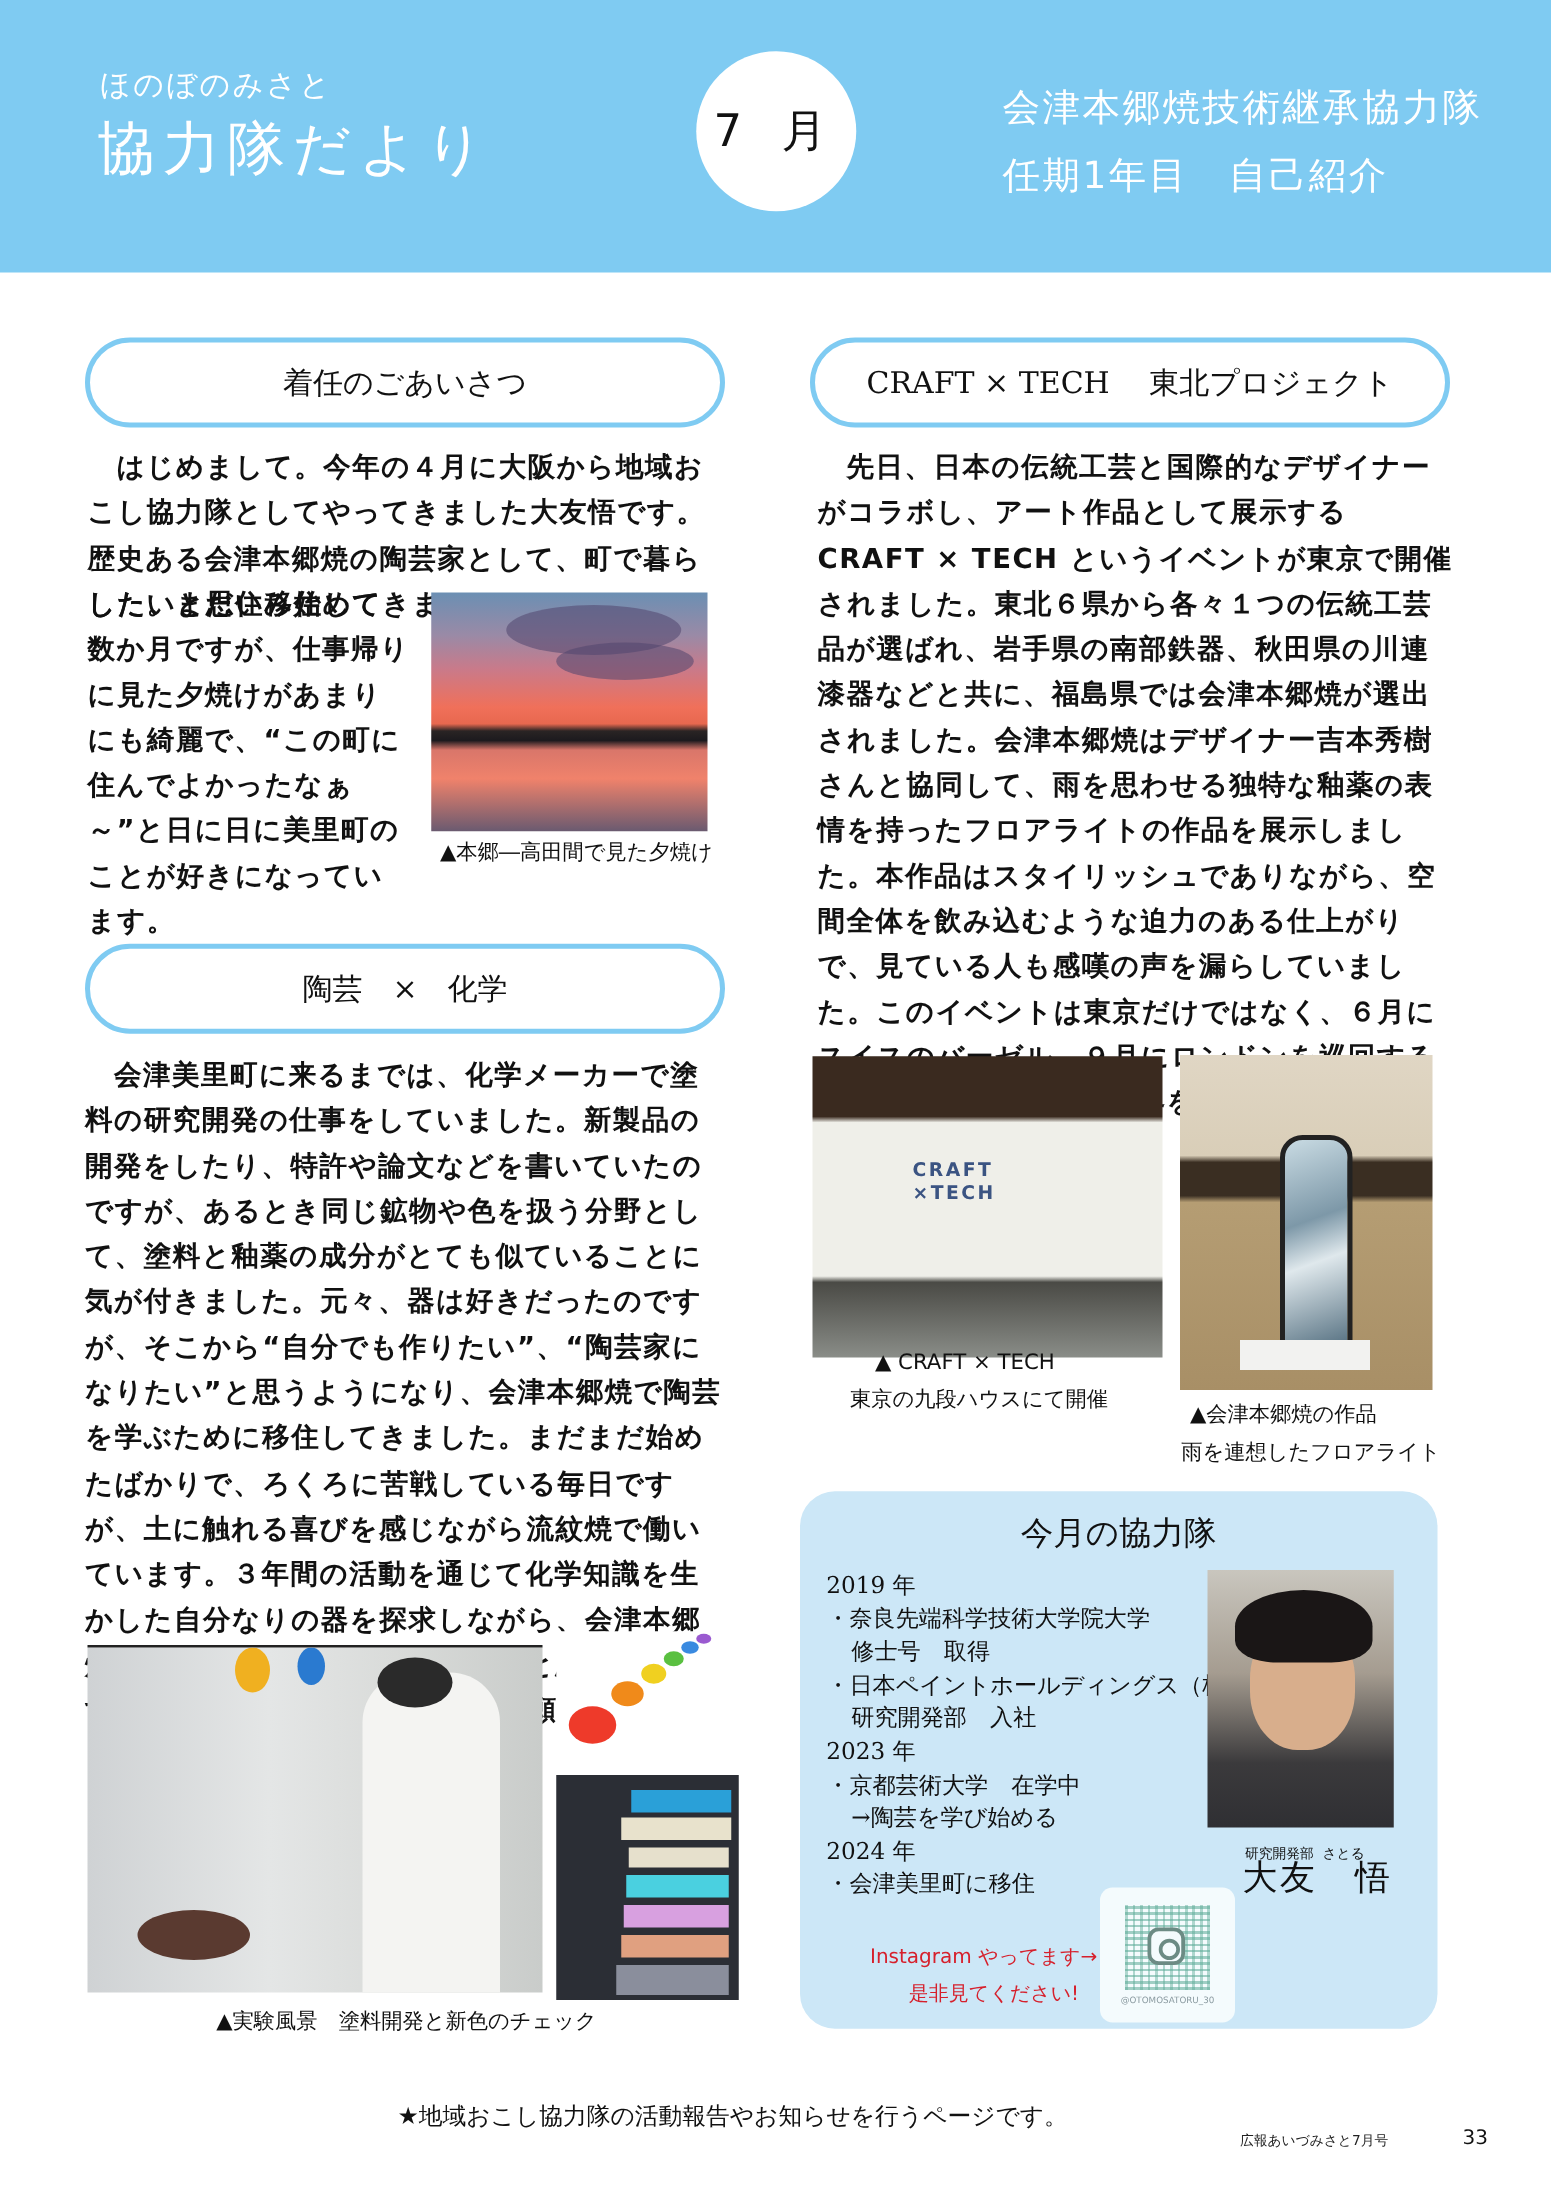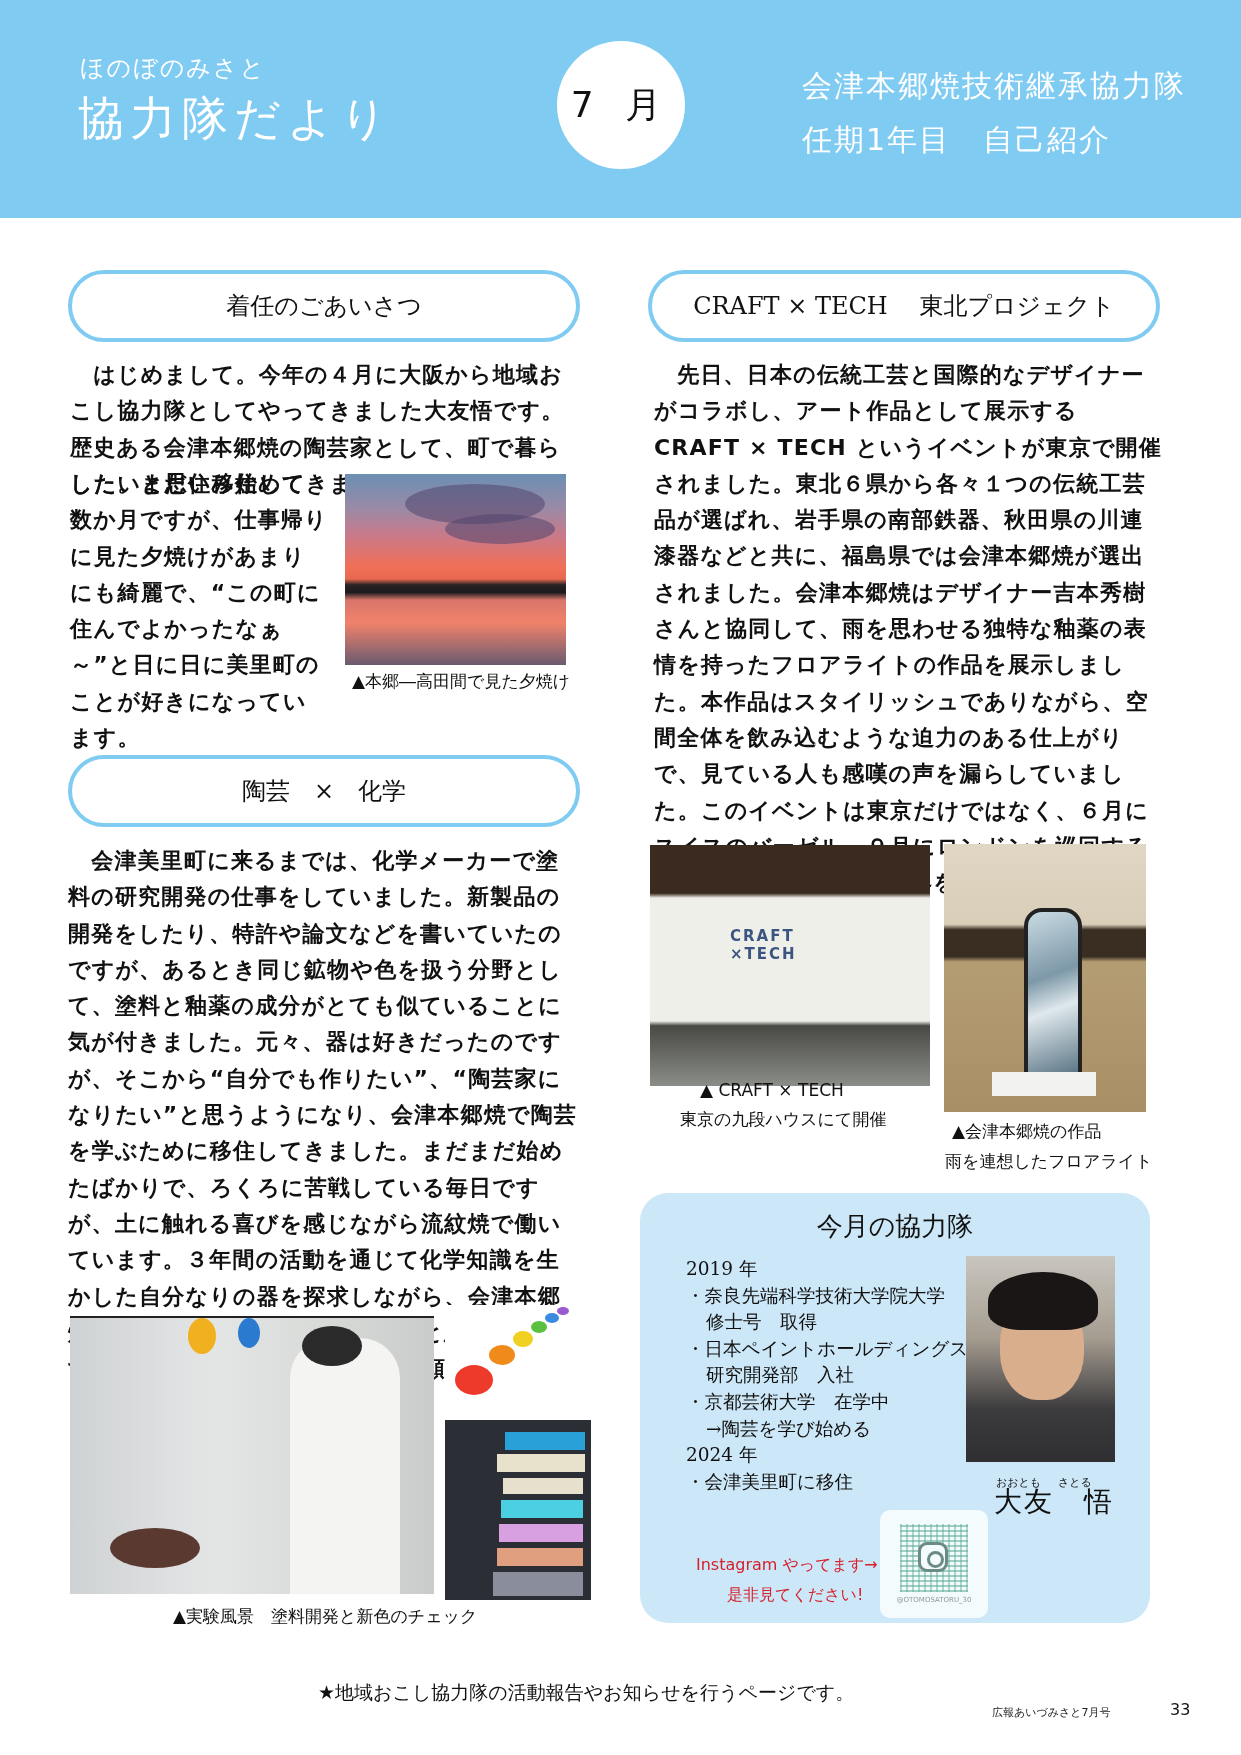--- a/index.html
+++ b/index.html
@@ -42,21 +42,21 @@
   
   .noren { left: 650px; top: 845px; width: 280px; height: 241px; background: linear-gradient(180deg, #3a2a1f 0%, #3a2a1f 20%, #efefe9 22%, #efefe9 73%, #4a4a45 75%, #8a8d88 100%); }
   .noren-text { position: absolute; left: 80px; top: 82px; font-family: "DejaVu Sans", sans-serif; font-weight: bold; font-size: 15px; line-height: 18px; color: #3b5482; letter-spacing: 2px; }
   .floorlight { left: 944px; top: 844px; width: 202px; height: 268px; background: linear-gradient(180deg, #e0d6c4 0%, #d9ceb8 30%, #3a2e22 32%, #3a2e22 42%, #b59d73 44%, #a88f66 100%); }
   .fl-panel { position: absolute; left: 80px; top: 64px; width: 58px; height: 168px; background: linear-gradient(160deg, #c9dbe3, #7d98a8 40%, #dfe8ec 60%, #5e7888); border: 4px solid #222; border-radius: 18px 18px 0 0; }
   .fl-base { position: absolute; left: 48px; top: 228px; width: 104px; height: 24px; background: #f2f2f0; }
 
   
   .profile { position: absolute; left: 640px; top: 1193px; width: 510px; height: 430px; background: #cce7f7; border-radius: 28px; }
   .profile-title { position: absolute; left: 0; width: 100%; top: 16px; text-align: center; font-size: 26px; color: #111; }
-  .career { position: absolute; left: 21px; top: 63px; font-size: 18.5px; line-height: 26.6px; color: #111; font-family: "DejaVu Serif", "Liberation Serif", serif; margin-left: 25px; }
+  .career { position: absolute; left: 21px; top: 63px; font-size: 18.5px; line-height: 26.6px; color: #111; font-family: "DejaVu Serif", "Liberation Serif", serif; }
   .career .indent { padding-left: 20px; }
   .portrait { position: absolute; left: 326px; top: 63px; width: 149px; height: 206px; background: linear-gradient(180deg, #c9c6be 0%, #a59c90 40%, #3b3a3c 75%, #2f2f33 100%); overflow: hidden; }
   .face { position: absolute; left: 34px; top: 40px; width: 84px; height: 104px; border-radius: 45%; background: #d8ae8c; }
   .hair { position: absolute; left: 22px; top: 16px; width: 110px; height: 58px; border-radius: 50% 50% 30% 30%; background: #1a1616; }
   .ruby { position: absolute; font-size: 11px; color: #111; }
   .name { position: absolute; left: 354px; top: 290px; font-size: 28px; color: #111; letter-spacing: 2px; }
   .qr { position: absolute; left: 240px; top: 317px; width: 108px; height: 108px; background: #f4fbfd; border-radius: 10px; }
   .qr-inner { position: absolute; left: 20px; top: 14px; width: 68px; height: 68px;
     background: repeating-linear-gradient(0deg, rgba(90,170,150,0.55) 0 2px, transparent 2px 5px), repeating-linear-gradient(90deg, rgba(90,170,150,0.45) 0 2px, transparent 2px 6px); }
   .qr-ig { position: absolute; left: 38px; top: 32px; width: 30px; height: 30px; border: 3px solid #6c8b84; border-radius: 9px; background: #f4fbfd; }
@@ -146,30 +146,31 @@
 <div class="caption" style="left:173px;top:1605px;text-align:center;">▲実験風景　塗料開発と新色のチェック</div>
 
 <div class="profile">
   <div class="profile-title">今月の協力隊</div>
   <div class="career">
     <div>2019 年</div>
     <div>・奈良先端科学技術大学院大学</div>
     <div class="indent">修士号　取得</div>
     <div>・日本ペイントホールディングス（株）</div>
     <div class="indent">研究開発部　入社</div>
+    <div>2023 年</div>
     <div>・京都芸術大学　在学中</div>
     <div class="indent">→陶芸を学び始める</div>
     <div>2024 年</div>
     <div>・会津美里町に移住</div>
   </div>
   <div class="portrait">
     <div class="face"></div>
     <div class="hair"></div>
   </div>
-  <div class="ruby" style="left:356px;top:282px;">おおとも</div>
+  <div class="ruby" style="left:356px;top:282px;">研究開発部</div>
   <div class="ruby" style="left:418px;top:282px;">さとる</div>
   <div class="name">大友　悟</div>
   <div class="insta1">Instagram やってます→</div>
   <div class="insta2">是非見てください!</div>
   <div class="qr">
     <div class="qr-inner"></div>
     <div class="qr-ig"></div>
     <div class="qr-handle">@OTOMOSATORU_30</div>
   </div>
 </div>

